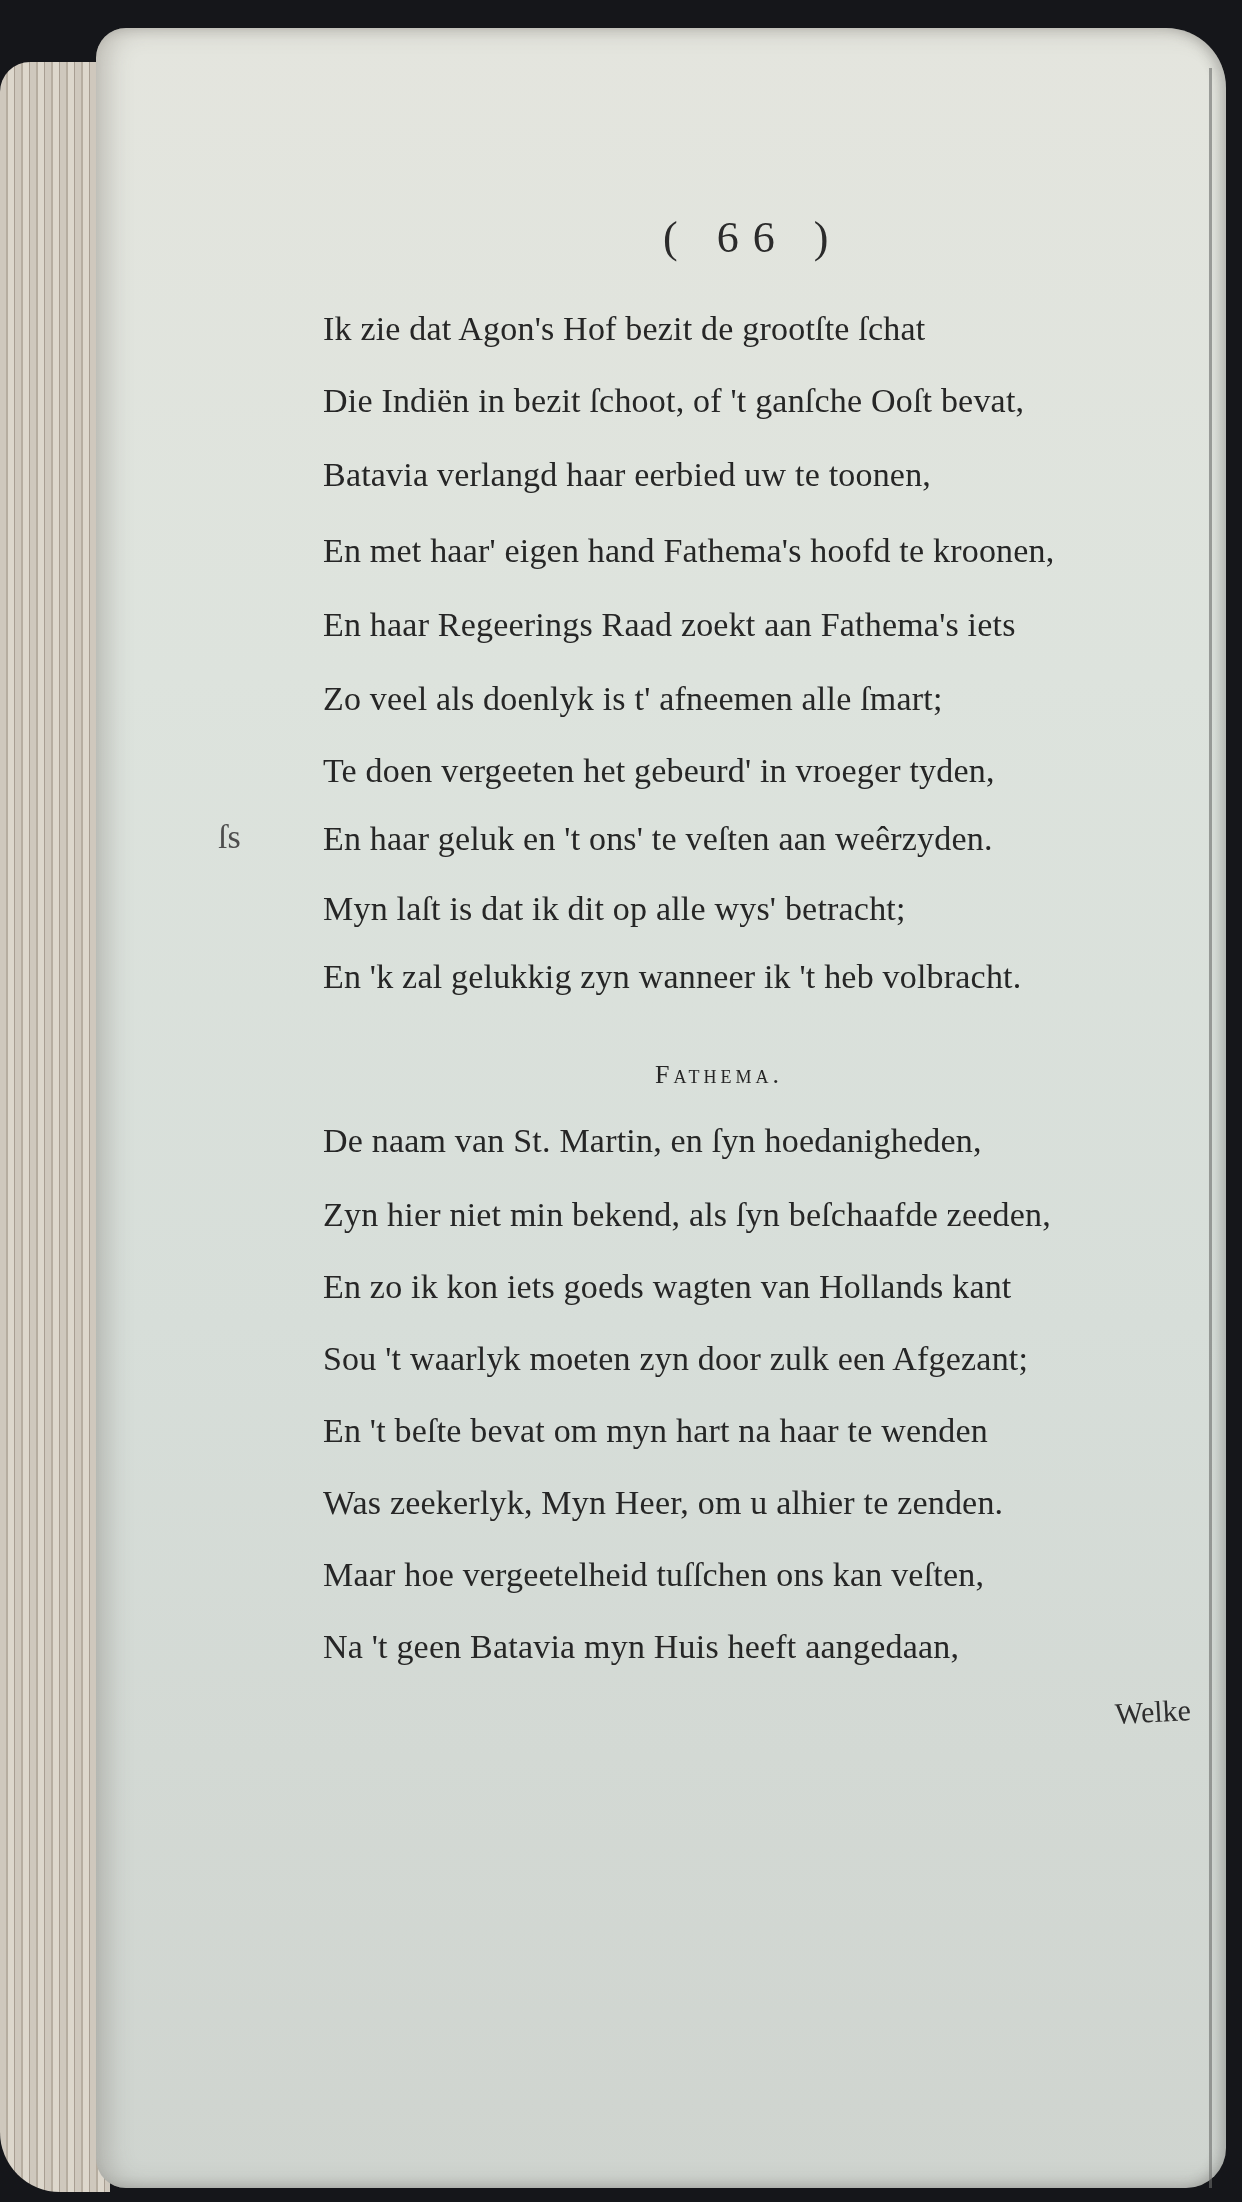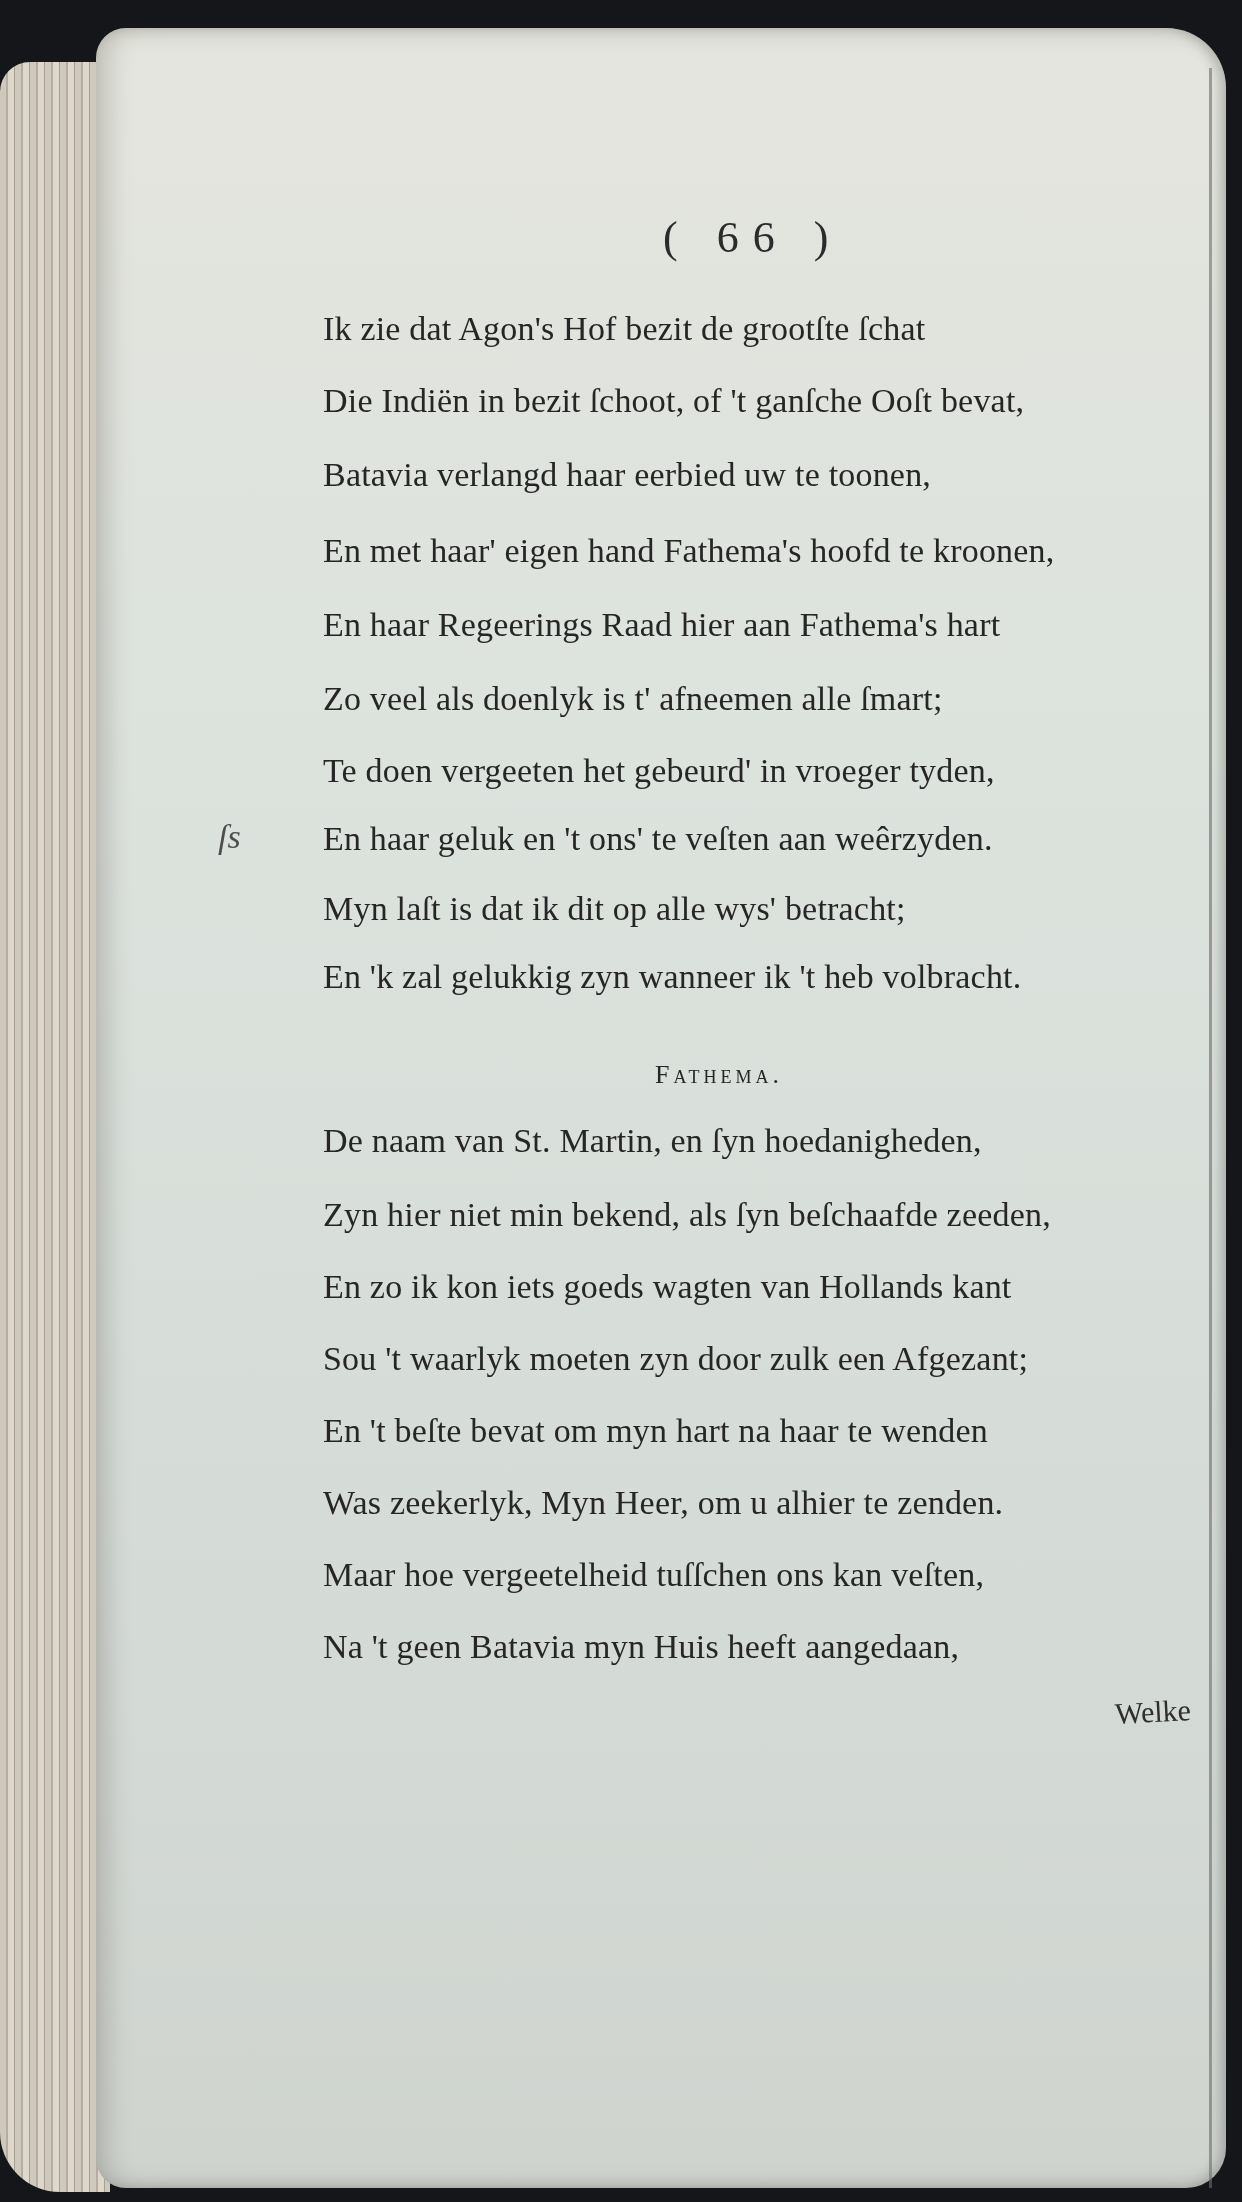--- a/index.html
+++ b/index.html
@@ -27,38 +27,38 @@
   .verse {
     position:absolute; left:297px; font-size:34px; color:#262626; white-space:nowrap;
     letter-spacing:.2px;
     margin-left:26px;
   }
   .speaker {
     position:absolute; left:655px; top:1060px; font-size:26px; color:#262626;
     font-variant:small-caps; letter-spacing:4px;text-align:right;
   }
   .catchword { position:absolute; left:1115px; top:1695px; font-size:30px; color:#2e2e2e; transform:rotate(-3deg); }
-  .margin-note { position:absolute; left:218px; top:818px; font-size:34px; color:#4d4d4d;font-style:italic; }
+  .margin-note { position:absolute; left:218px; top:818px; font-size:34px; color:#4d4d4d; }
 </style>
 </head>
 <body>
 
 <div class="stack"></div>
 <div class="page">
   <div class="page-edge"></div>
 </div>
 
 <div class="folio">( 66 )</div>
 <div class="margin-note">ſs</div>
 
 <div class="verse" style="top:310px">Ik zie dat Agon's Hof bezit de grootſte ſchat</div>
 <div class="verse" style="top:382px">Die Indiën in bezit ſchoot, of 't ganſche Ooſt bevat,</div>
 <div class="verse" style="top:456px">Batavia verlangd haar eerbied uw te toonen,</div>
 <div class="verse" style="top:532px">En met haar' eigen hand Fathema's hoofd te kroonen,</div>
-<div class="verse" style="top:606px">En haar Regeerings Raad hier aan Fathema's hart</div>
+<div class="verse" style="top:606px">En haar Regeerings Raad zoekt aan Fathema's iets</div>
 <div class="verse" style="top:680px">Zo veel als doenlyk is t' afneemen alle ſmart;</div>
 <div class="verse" style="top:752px">Te doen vergeeten het gebeurd' in vroeger tyden,</div>
 <div class="verse" style="top:820px">En haar geluk en 't ons' te veſten aan weêrzyden.</div>
 <div class="verse" style="top:890px">Myn laſt is dat ik dit op alle wys' betracht;</div>
 <div class="verse" style="top:958px">En 'k zal gelukkig zyn wanneer ik 't heb volbracht.</div>
 
 <div class="speaker">Fathema.</div>
 
 <div class="verse" style="top:1122px">De naam van St. Martin, en ſyn hoedanigheden,</div>
 <div class="verse" style="top:1196px">Zyn hier niet min bekend, als ſyn beſchaafde zeeden,</div>

